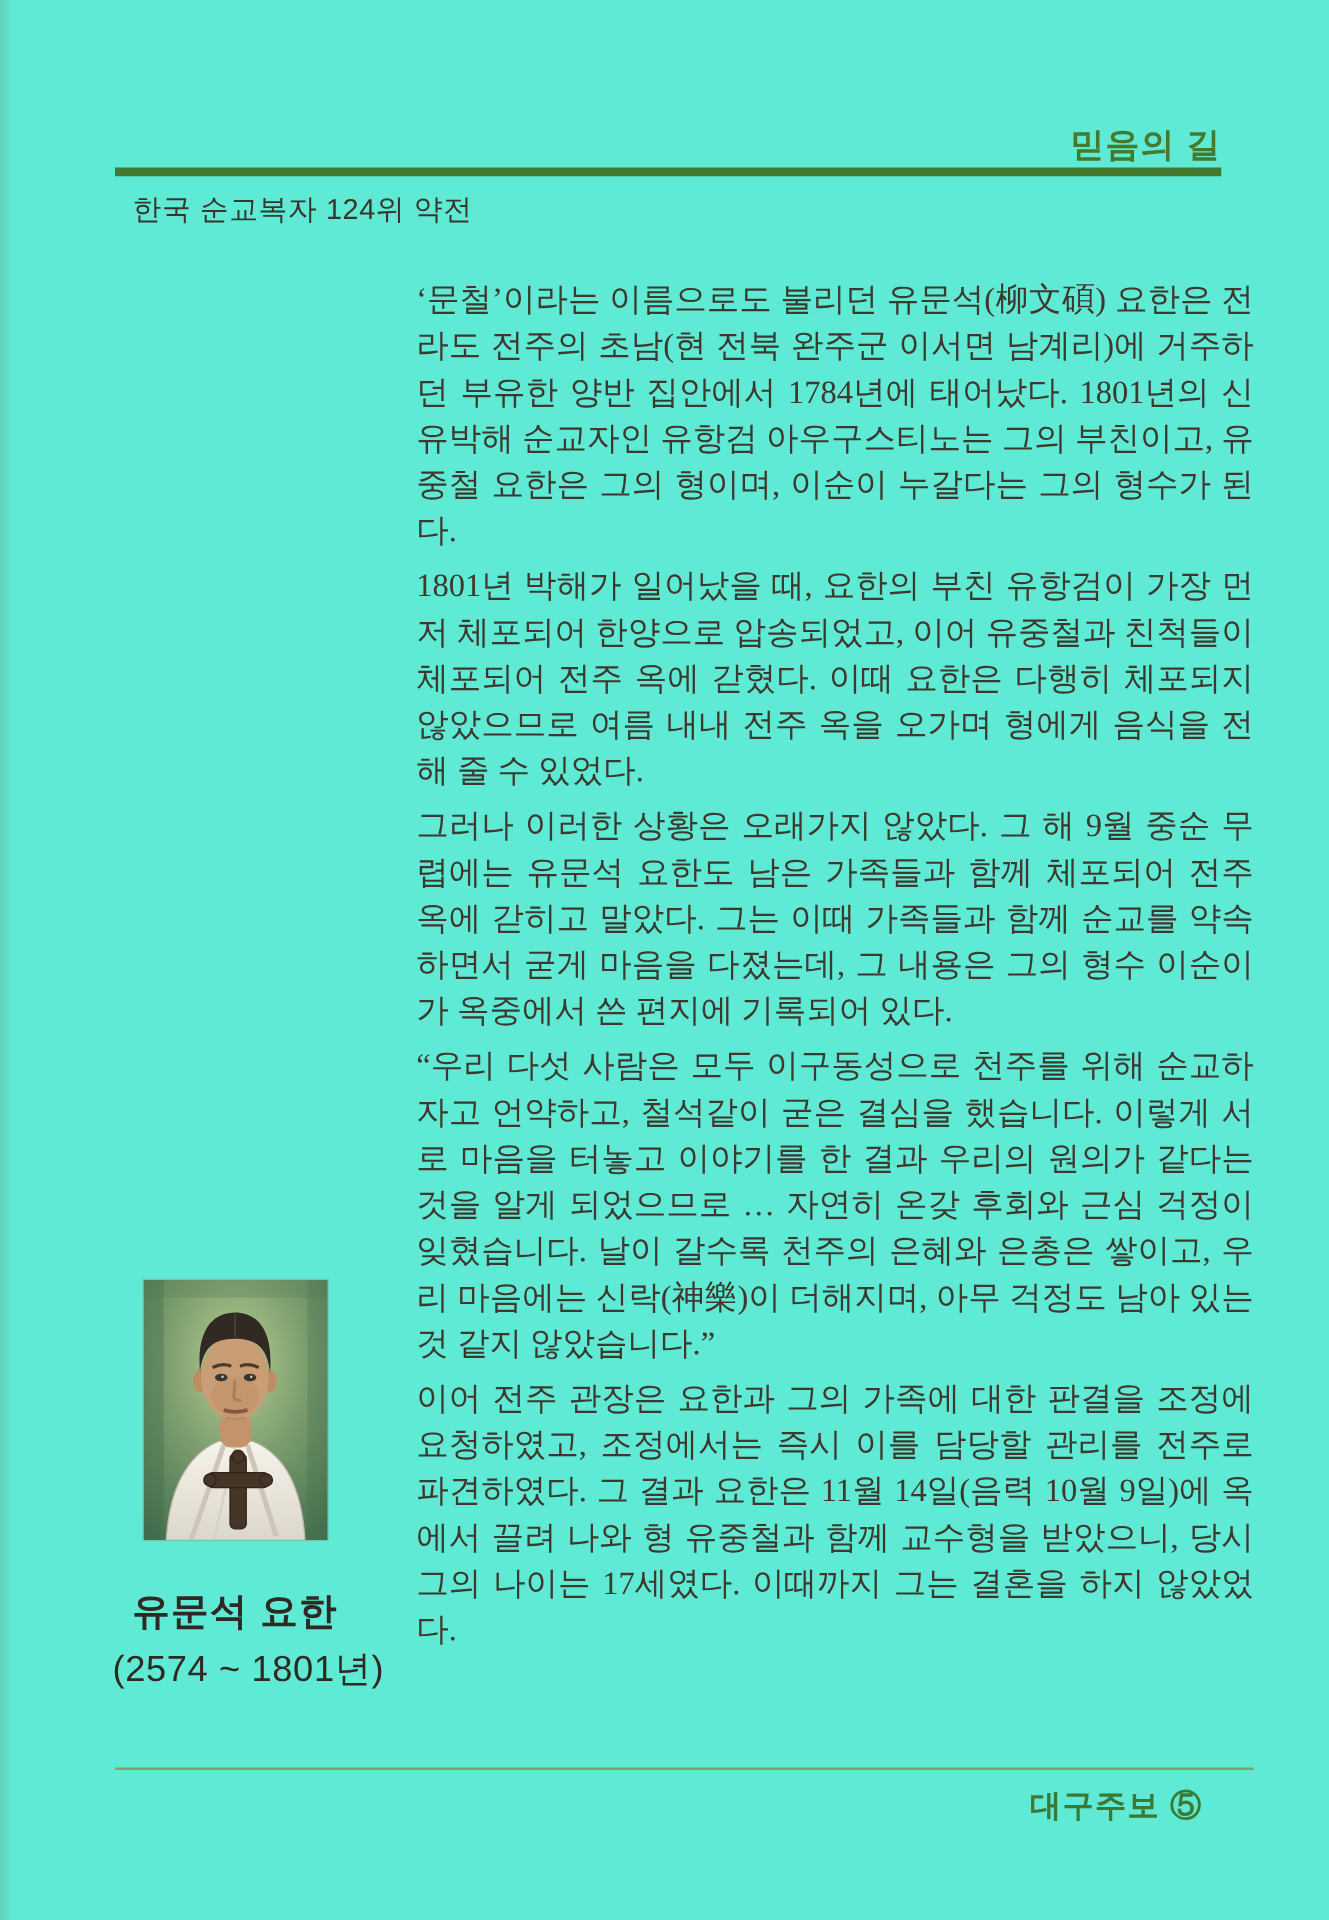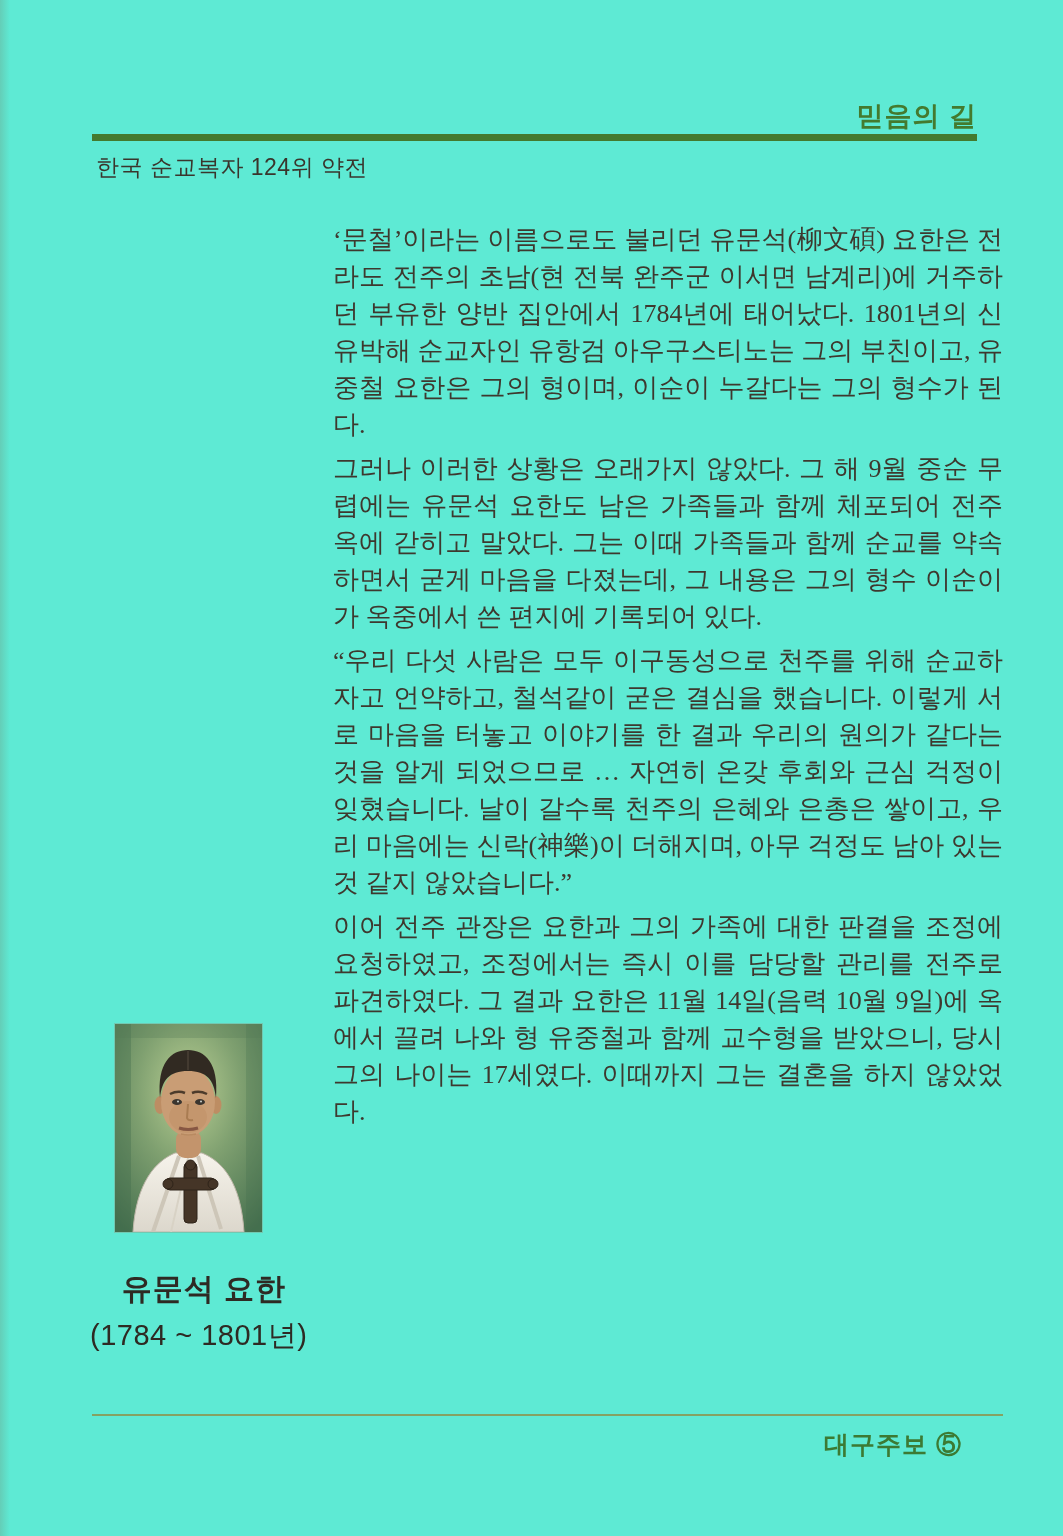--- a/index.html
+++ b/index.html
@@ -20,21 +20,21 @@
   .masthead{
     position:absolute;top:98px;right:86px;
     font-size:27px;font-weight:bold;color:#447a2e;
     letter-spacing:1px;
   }
   .header-rule{
     position:absolute;left:92px;top:134px;
     width:885px;height:7px;background:#447a2e;
   }
   .section-title{
-    position:absolute;left:96px;top:152px;
+    position:absolute;left:106px;top:152px;
     font-size:23px;color:#3a352c;letter-spacing:0.5px;
   }
 
   .article{
     position:absolute;left:333px;top:221px;width:670px;
     font-family:"Liberation Serif","DejaVu Serif",serif;
     font-size:26px;line-height:37px;color:#3e382e;
     text-align:justify;
   }
   .article p{margin:0 0 7px 0;}
@@ -43,21 +43,21 @@
     position:absolute;left:90px;top:1024px;width:196px;
     text-align:center;
   }
   .portrait{
     display:block;margin:0 auto;width:147px;height:208px;
     box-shadow:0 0 0 1px rgba(150,140,115,.35);
     background:#6f9468;
   }
   .caption-name{
     margin-top:37px;
-    font-size:30px;font-weight:bold;color:#2e2a23;letter-spacing:1px;text-align:right;
+    font-size:30px;font-weight:bold;color:#2e2a23;letter-spacing:1px;
   }
   .caption-years{
     margin-top:6px;
     font-size:29px;color:#2e2a23;letter-spacing:0.5px;white-space:nowrap;
   }
 
   .source-line{
     position:absolute;top:1368px;right:60px;
     font-size:22px;color:#3a352c;
   }
@@ -75,20 +75,21 @@
 <body>
 
 <div class="page">
 
   <div class="masthead">믿음의 길</div>
   <div class="header-rule"></div>
   <div class="section-title">한국 순교복자 124위 약전</div>
 
   <div class="article">
     <p>‘문철’이라는 이름으로도 불리던 유문석(柳文碩) 요한은 전라도 전주의 초남(현 전북 완주군 이서면 남계리)에 거주하던 부유한 양반 집안에서 1784년에 태어났다. 1801년의 신유박해 순교자인 유항검 아우구스티노는 그의 부친이고, 유중철 요한은 그의 형이며, 이순이 누갈다는 그의 형수가 된다.</p>
+    <p>1801년 박해가 일어났을 때, 요한의 부친 유항검이 가장 먼저 체포되어 한양으로 압송되었고, 이어 유중철과 친척들이 체포되어 전주 옥에 갇혔다. 이때 요한은 다행히 체포되지 않았으므로 여름 내내 전주 옥을 오가며 형에게 음식을 전해 줄 수 있었다.</p>
     <p>그러나 이러한 상황은 오래가지 않았다. 그 해 9월 중순 무렵에는 유문석 요한도 남은 가족들과 함께 체포되어 전주 옥에 갇히고 말았다. 그는 이때 가족들과 함께 순교를 약속하면서 굳게 마음을 다졌는데, 그 내용은 그의 형수 이순이가 옥중에서 쓴 편지에 기록되어 있다.</p>
     <p>“우리 다섯 사람은 모두 이구동성으로 천주를 위해 순교하자고 언약하고, 철석같이 굳은 결심을 했습니다. 이렇게 서로 마음을 터놓고 이야기를 한 결과 우리의 원의가 같다는 것을 알게 되었으므로 … 자연히 온갖 후회와 근심 걱정이 잊혔습니다. 날이 갈수록 천주의 은혜와 은총은 쌓이고, 우리 마음에는 신락(神樂)이 더해지며, 아무 걱정도 남아 있는 것 같지 않았습니다.”</p>
     <p>이어 전주 관장은 요한과 그의 가족에 대한 판결을 조정에 요청하였고, 조정에서는 즉시 이를 담당할 관리를 전주로 파견하였다. 그 결과 요한은 11월 14일(음력 10월 9일)에 옥에서 끌려 나와 형 유중철과 함께 교수형을 받았으니, 당시 그의 나이는 17세였다. 이때까지 그는 결혼을 하지 않았었다.</p>
   </div>
 
   <figure class="figure" style="margin:0">
     <svg class="portrait" viewBox="0 0 147 208" xmlns="http://www.w3.org/2000/svg" role="img">
       <defs>
         <radialGradient id="pbg" cx="50%" cy="32%" r="80%">
           <stop offset="0%" stop-color="#b9cf93"></stop>
@@ -137,21 +138,21 @@
       <g fill="#453527" stroke="#2f241a" stroke-width="1">
         <rect x="69" y="139" width="13" height="60" rx="4"></rect>
         <rect x="51" y="154" width="49" height="12" rx="4"></rect>
         <circle cx="75.5" cy="141" r="5"></circle>
         <circle cx="53" cy="160" r="5"></circle>
         <circle cx="98" cy="160" r="5"></circle>
       </g>
     </svg>
     <figcaption>
       <div class="caption-name">유문석 요한</div>
-      <div class="caption-years">(1784 ~ 1801년)</div>
+      <div class="caption-years">(2574 ~ 1801년)</div>
     </figcaption>
   </figure>
 
 
   <div class="footer-rule"></div>
   <div class="footer-page">대구주보 ⑤</div>
 
 </div>
 
 </body></html>

